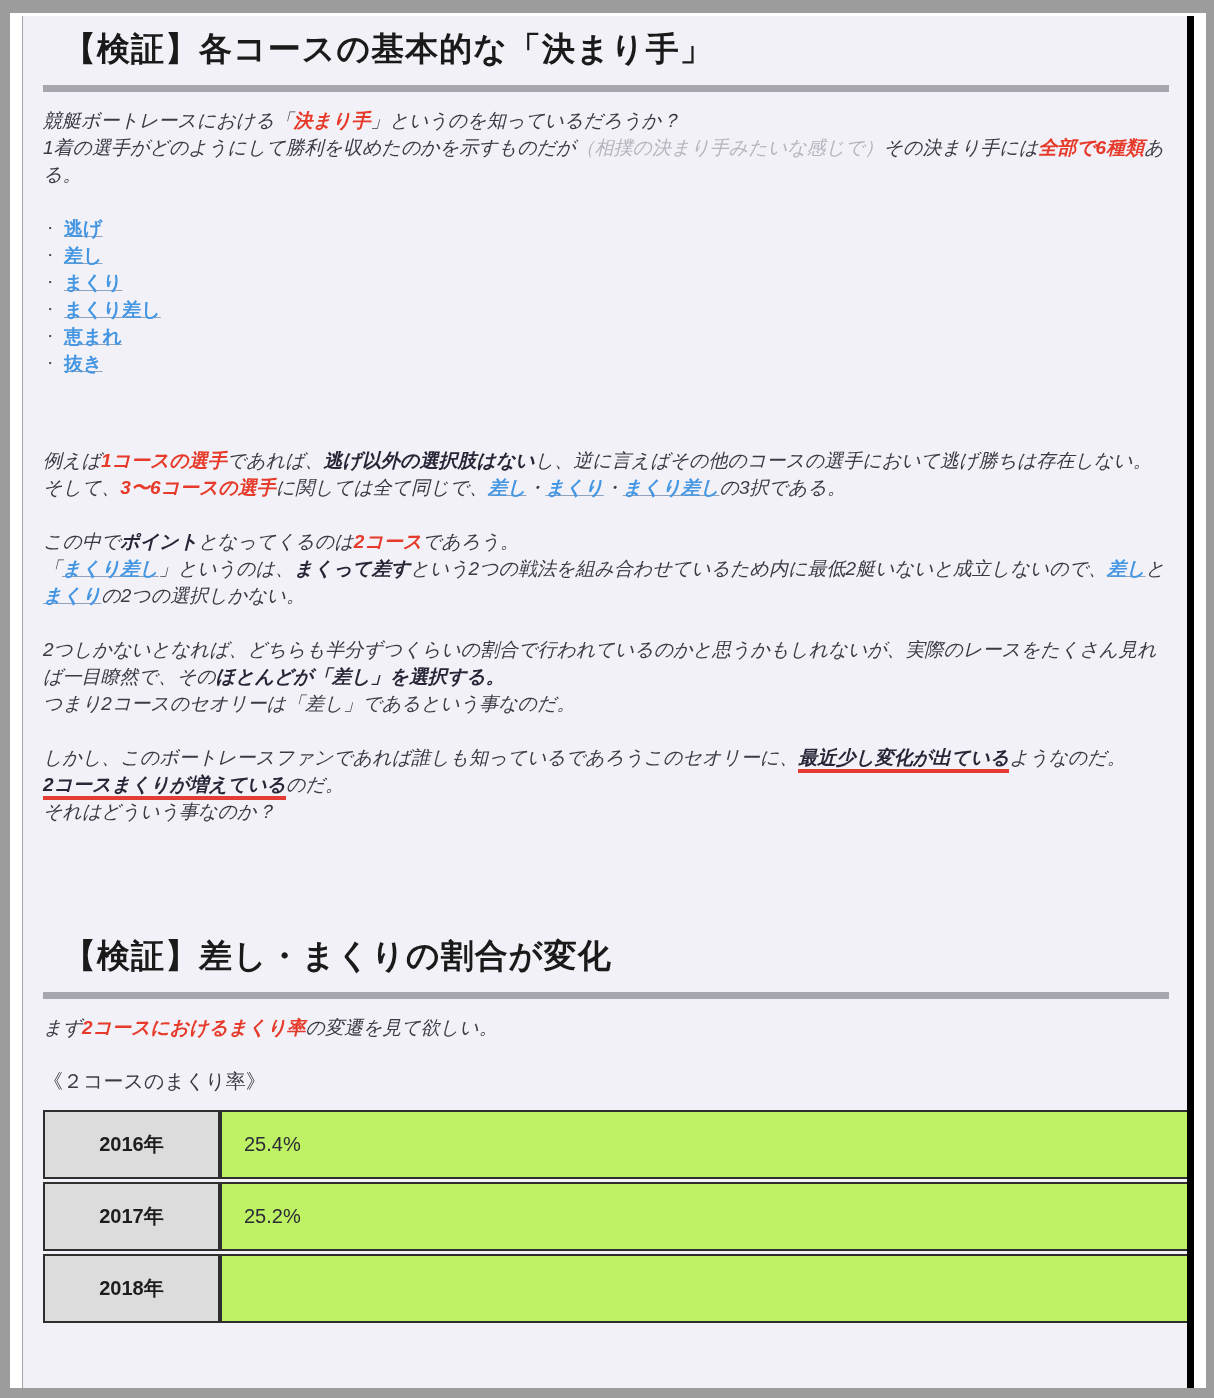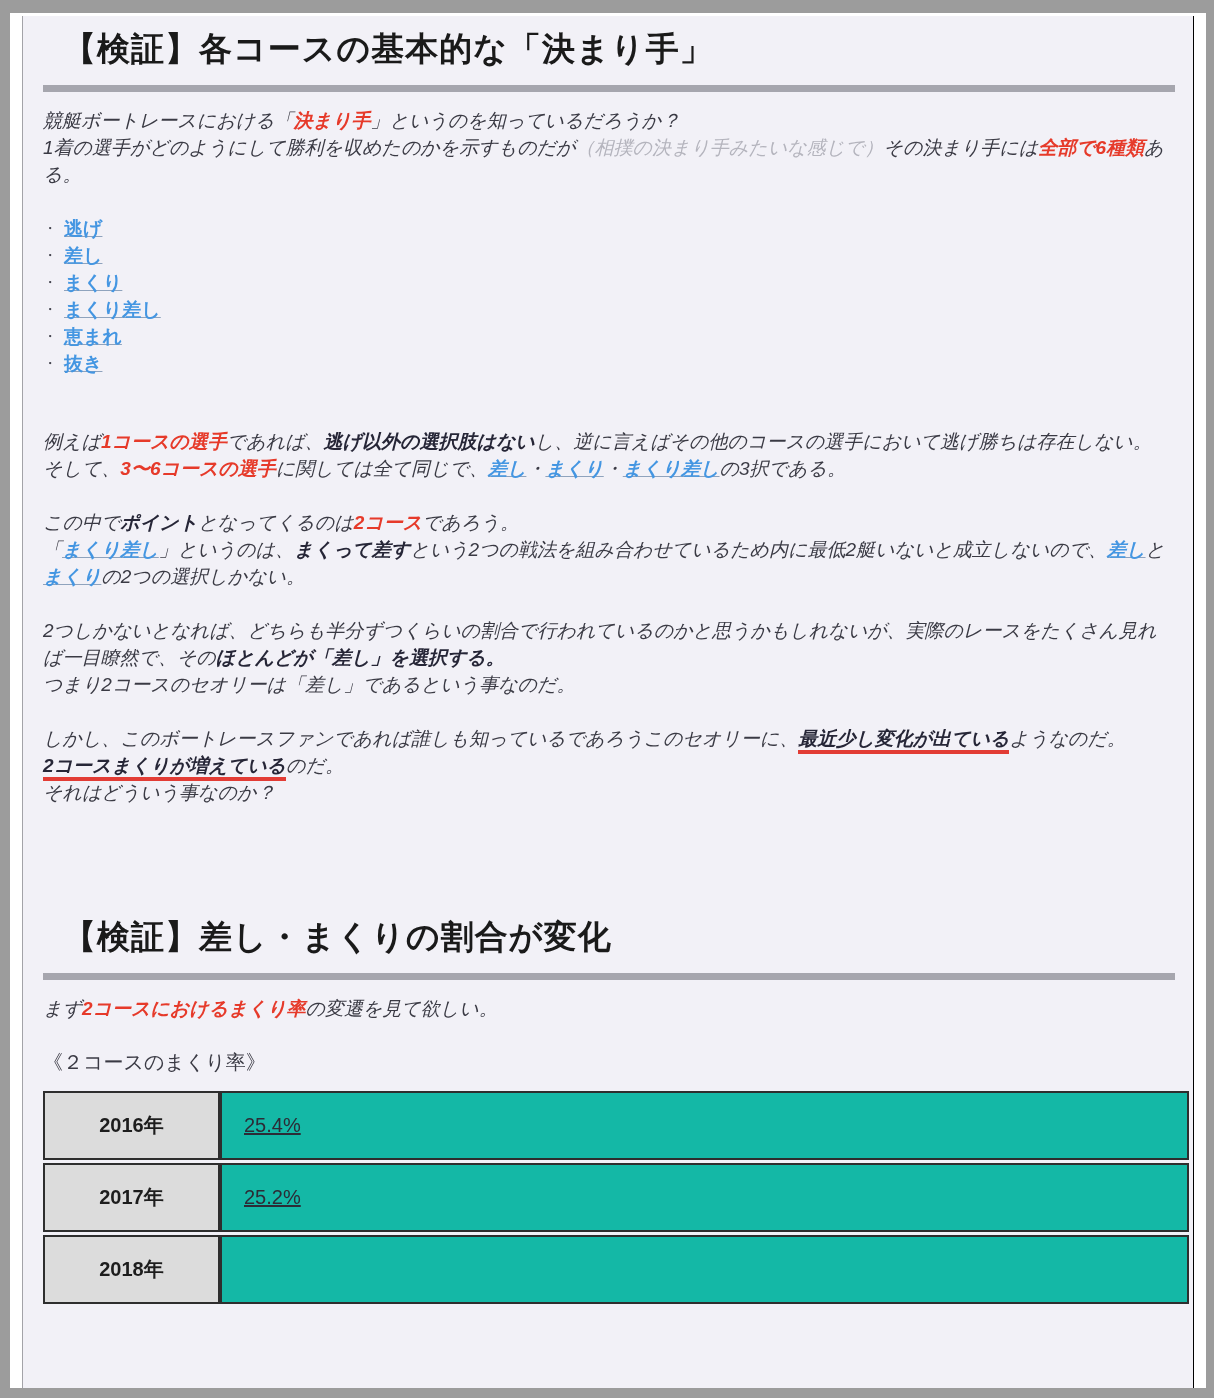--- a/index.html
+++ b/index.html
@@ -14,21 +14,21 @@
     position:absolute; left:10px; top:13px;
     width:1196px; height:1375px;
     background:#ffffff;
     padding:3px 12px 0 12px;
     overflow:hidden;
   }
   .content {
     width:100%; height:100%;
     background:#f2f1f7;
     border-left:1px solid #a3a3a8;
-    border-right:1px solid #000000;
+    border-right:7px solid #000000;
     padding:4px 18px 2px 20px;
     overflow:hidden;
   }
   h1.section-title {
     font-size:33px; font-weight:bold; color:#1a1a1a;
     padding:10px 0 0 20px; letter-spacing:1px;
     line-height:38px; margin-bottom:17px;
   }
   .divider { height:7px; background:#a6a6ae; margin-bottom:15px; }
   p.body-p { font-size:19px; line-height:27px; margin-bottom:27px;font-style:italic; }
@@ -39,35 +39,35 @@
     color:#4496e2; font-weight:bold;
     text-decoration:underline; text-decoration-color:#8fa3bd;
     cursor:pointer;
   }
   .red-underline {
     font-weight:bold; color:#262637;
     border-bottom:4px solid #e23c35; padding-bottom:1px;
   }
   ul.kimarite-list {
     list-style:none; font-size:19px; line-height:27px;
-    margin-bottom:51px;
+    margin-bottom:70px;
   }
   ul.kimarite-list li .bullet { color:#3a3a44; margin-right:7px; font-size:14px; vertical-align:2px; }
   section.section-2 { margin-top:102px; }
   p.caption { font-size:20px; line-height:27px; margin-bottom:12px; }
   table.rate-table {
     border-collapse:separate; border-spacing:0 3px;
     width:1146px; table-layout:fixed;
   }
   table.rate-table td { border:2px solid #2e2e2e; height:69px; font-size:20px; }
   td.year-cell {
     width:177px; background:#dcdcdc;
     text-align:center; font-weight:bold; color:#1d1d1d;
   }
-  td.value-cell { background:#14b8a6; padding-left:22px; color:#2c2c36;text-decoration:underline; }
+  td.value-cell { background:#bef264; padding-left:22px; color:#2c2c36; }
 </style>
 </head>
 <body>
 
 <div class="page-frame">
   <div class="content">
 
     <section>
       <h1 class="section-title">【検証】各コースの基本的な「決まり手」</h1>
       <div class="divider"></div>

